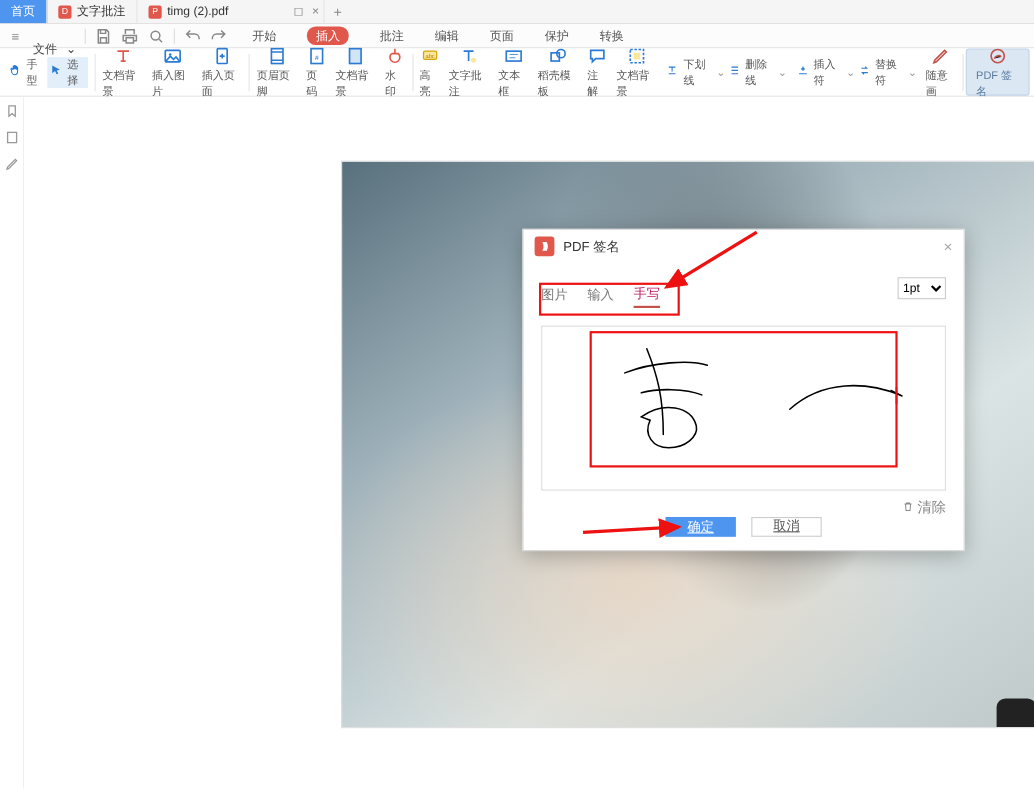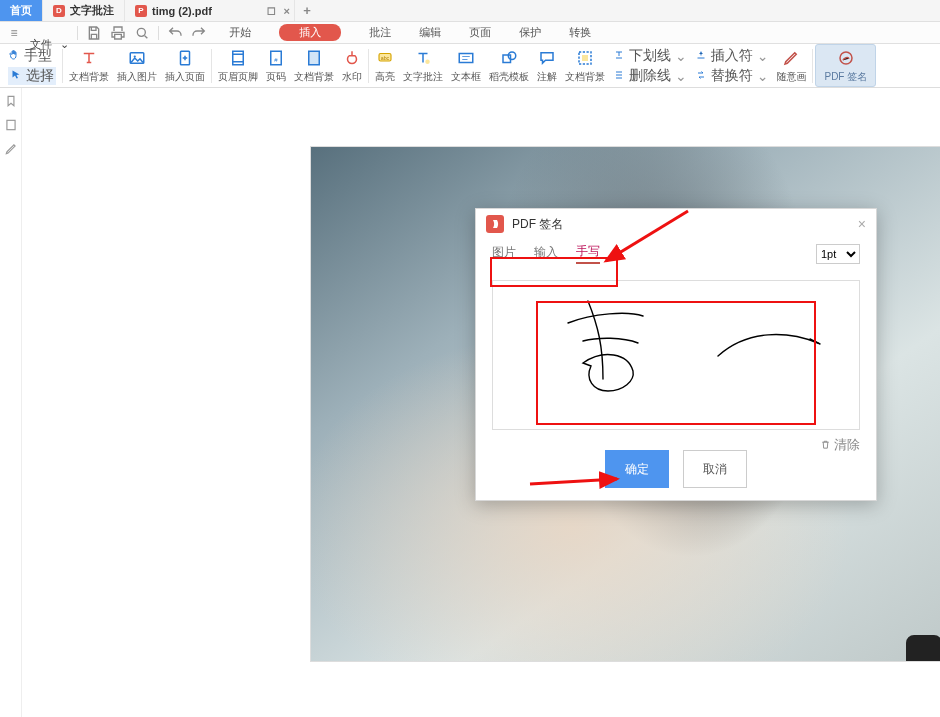--- a/index.html
+++ b/index.html
@@ -1,43 +1,43 @@
 <!DOCTYPE html>
 <html><head>
 <meta charset="utf-8">
 <style>
   * { margin: 0; padding: 0; box-sizing: border-box; font-family: "Microsoft YaHei", Arial, sans-serif; }
   body { width: 940px; height: 717px; background: #fff; overflow: hidden; position: relative; font-size: 12px; color: #333; }
 
   
   .tabbar { height: 22px; background: #f5f5f5; display: flex; align-items: stretch; border-bottom: 1px solid #e0e0e0; }
-  .tab { display: flex; align-items: center; padding: 0 10px; font-size: 11px; gap: 5px; border-right: 1px solid #e5e5e5; cursor: pointer; font-weight: bold; }
+  .tab { display: flex; align-items: center; padding: 0 10px; font-size: 11px; gap: 5px; border-right: 1px solid #e5e5e5; cursor: pointer; }
   .tab.home { background: #4e95ef; color: #fff; }
   .tab .icon { width: 12px; height: 12px; display: inline-flex; align-items: center; justify-content: center; }
   .tab.doc .icon { background: #e2574c; border-radius: 2px; color: #fff; font-size: 8px; }
   .tab.pdf { width: 170px; justify-content: flex-start; position: relative; }
   .tab.pdf .tabclose, .tab.pdf .tabrestore { position: absolute; right: 4px; font-size: 11px; color: #888; }
   .tab.pdf .tabrestore { right: 18px; }
   .tab.new { width: 24px; justify-content: center; color: #888; font-size: 13px; border-right: none; }
 
   
   .menubar { height: 22px; background: #fcfcfc; display: flex; align-items: center; padding: 0 6px; gap: 10px; border-bottom: 1px solid #e0e0e0; }
   .menubar .left { display: flex; align-items: center; gap: 8px; }
   .menubar .menubtn { font-size: 11px; color: #444; cursor: pointer; margin-top: 24px; }
   .menubar .iconbtn { width: 16px; height: 16px; color: #888; display: flex; align-items: center; justify-content: center; cursor: pointer; }
   .menubar .sep { width: 1px; height: 14px; background: #ddd; }
   .menubar .tabs { display: flex; align-items: center; gap: 28px; margin-left: 12px; }
   .menubar .mtab { font-size: 11px; color: #555; cursor: pointer; }
-  .menubar .mtab.active { background: #e2574c; color: #fff; padding: 1px 20px; border-radius: 8px; }
+  .menubar .mtab.active { background: #e2574c; color: #fff; padding: 1px 8px; border-radius: 8px; }
 
   
   .ribbon { height: 44px; background: #fff; display: flex; align-items: center; padding: 0 4px; border-bottom: 1px solid #ddd; }
   .ribbon .col { display: flex; flex-direction: column; align-items: center; justify-content: center; height: 100%; padding: 0 4px; font-size: 10px; color: #555; gap: 2px; cursor: pointer; }
   .ribbon .col .ico { height: 20px; display: flex; align-items: center; justify-content: center; color: #2a7bd5; }
-  .ribbon .sidecol { display: flex; flex-direction: column; gap: 2px; font-size: 14px; color: #555; padding: 0 4px; }
+  .ribbon .sidecol { display: flex; flex-direction: row; gap: 2px; font-size: 10px; color: #555; padding: 0 4px; }
   .ribbon .sidecol .row { display: flex; align-items: center; gap: 4px; cursor: pointer; }
   .ribbon .sidecol .row.sel { background: #e3eefb; padding: 0 2px; }
   .ribbon .divider { width: 1px; height: 34px; background: #e5e5e5; margin: 0 2px; }
   .ribbon .col.pdf-sign { background: #dbe7f3; border: 1px solid #c0d4e8; border-radius: 3px; padding: 2px 8px; }
   .ribbon .col.pdf-sign .ico { color: #c2524a; }
   .ribbon .col.pdf-sign .lbl { color: #5a7aa0; }
   .ico svg { width: 18px; height: 18px; }
   .smallico svg { width: 12px; height: 12px; }
 
   
@@ -56,33 +56,33 @@
   .app { width: 36px; height: 36px; border-radius: 8px; display: flex; flex-direction: column; align-items: center; justify-content: center; font-size: 7px; color: #fff; }
 
   
   .dialog { position: absolute; left: 475px; top: 208px; width: 402px; height: 293px; background: #fff; border: 1px solid #d8d8d8; box-shadow: 0 4px 18px rgba(0,0,0,0.25); }
   .dialog .titlebar { height: 30px; display: flex; align-items: center; padding: 0 10px; gap: 8px; }
   .dialog .titlebar .logo { width: 18px; height: 18px; background: #e2574c; border-radius: 3px; display: flex; align-items: center; justify-content: center; }
   .dialog .titlebar .ttl { font-size: 12px; color: #333; }
   .dialog .titlebar .close { margin-left: auto; color: #aaa; font-size: 14px; cursor: pointer; }
 
   .dialog .tabrow { display: flex; align-items: center; padding: 4px 16px 8px 16px; gap: 18px; font-size: 12px; color: #777; }
-  .dialog .tabrow .dtab { cursor: pointer; padding-bottom: 2px; }
+  .dialog .tabrow .dtab { cursor: pointer; padding-bottom: 2px; margin-top: 16px; }
   .dialog .tabrow .dtab.active { color: #be185d; border-bottom: 2px solid #c2524a; }
   .dialog .tabrow .sel { margin-left: auto; }
   .dialog .tabrow select { width: 44px; height: 20px; font-size: 11px; border: 1px solid #ccc; background: #fff; }
 
   .dialog .sigbox { margin: 8px 16px 4px 16px; height: 150px; border: 1px solid #ddd; position: relative; background: #fff; }
   .dialog .sigbox .handwriting { position: absolute; left: 50px; top: 10px; }
 
   .dialog .clearrow { display: flex; justify-content: flex-end; padding: 2px 16px 0 16px; font-size: 13px; color: #888; align-items: center; gap: 4px; }
   .dialog .clearrow .clr { cursor: pointer; display: flex; align-items: center; gap: 3px; }
 
   .dialog .btnrow { position: absolute; bottom: 12px; left: 0; right: 0; display: flex; justify-content: center; gap: 14px; }
-  .dialog .btn { width: 64px; height: 38px; font-size: 12px; display: flex; align-items: center; justify-content: center; cursor: pointer; }
+  .dialog .btn { width: 64px; height: 18px; font-size: 12px; display: flex; align-items: flex-end; justify-content: center; cursor: pointer; text-decoration: underline; }
   .dialog .btn.ok { background: #4e95ef; color: #fff; border: none; }
   .dialog .btn.cancel { background: #fff; color: #555; border: 1px solid #ccc; }
 
   
   .annot { position: absolute; border: 2px solid #e11; pointer-events: none; }
   .arrow { position: absolute; pointer-events: none; }
 </style>
 </head>
 <body>
 

